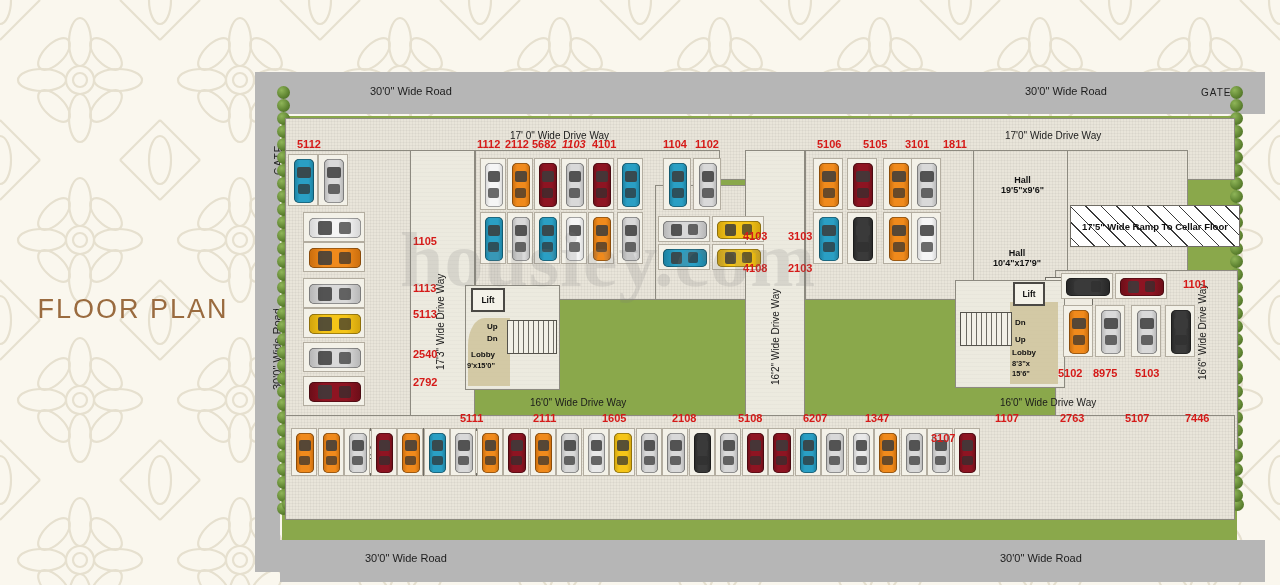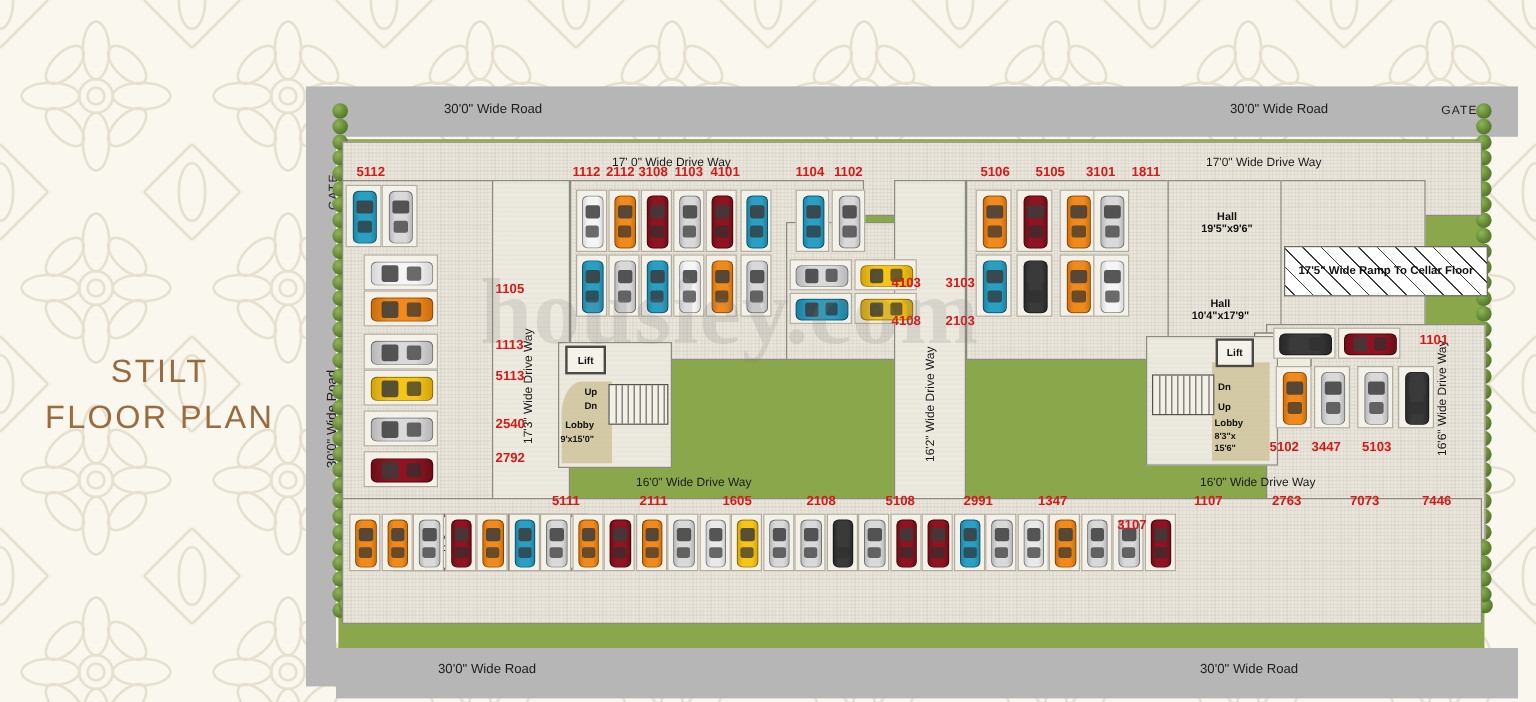--- a/index.html
+++ b/index.html
@@ -167,21 +167,20 @@
         <path d="M160 120 q-20 20 -40 40"></path>
       </g>
     </pattern>
   </defs>
   <rect width="1280" height="585" fill="#faf7ee"></rect>
   <rect width="1280" height="585" fill="url(#damask)"></rect>
 </svg>
 </div>
 
 <div id="title-block">
-  <div class="l1">STILT</div>
   <div class="l2">FLOOR PLAN</div>
 </div>
 
 <div id="plan">
 
   <div class="road" id="road-top"></div>
   <div class="road" id="road-left"></div>
   <div class="road" id="road-bottom"></div>
 
   <div class="road-label" style="left:115px;top:55px;">30'0" Wide Road</div>
@@ -909,46 +908,46 @@
     </div>
   <div id="nums-layer">
       <div class="slot-num" style="left: 42px; top: 108px;">5112</div>
       <div class="slot-num" style="left: 158px; top: 205px;">1105</div>
       <div class="slot-num" style="left: 158px; top: 252px;">1113</div>
       <div class="slot-num" style="left: 158px; top: 278px;">5113</div>
       <div class="slot-num" style="left: 158px; top: 318px;">2540</div>
       <div class="slot-num" style="left: 158px; top: 346px;">2792</div>
       <div class="slot-num" style="left: 222px; top: 108px;">1112</div>
       <div class="slot-num" style="left: 250px; top: 108px;">2112</div>
-      <div class="slot-num" style="left: 277px; top: 108px;">3108</div>
-      <div class="slot-num" style="left: 307px; top: 108px;">1103</div>
+      <div class="slot-num" style="left: 277px; top: 108px;">5682</div>
+      <div class="slot-num" style="left: 307px; top: 108px; font-style: italic;">1103</div>
       <div class="slot-num" style="left: 337px; top: 108px;">4101</div>
       <div class="slot-num" style="left: 408px; top: 108px;">1104</div>
       <div class="slot-num" style="left: 440px; top: 108px;">1102</div>
       <div class="slot-num" style="left: 488px; top: 200px;">4103</div>
       <div class="slot-num" style="left: 533px; top: 200px;">3103</div>
       <div class="slot-num" style="left: 488px; top: 232px;">4108</div>
       <div class="slot-num" style="left: 533px; top: 232px;">2103</div>
       <div class="slot-num" style="left: 562px; top: 108px;">5106</div>
       <div class="slot-num" style="left: 608px; top: 108px;">5105</div>
       <div class="slot-num" style="left: 650px; top: 108px;">3101</div>
       <div class="slot-num" style="left: 688px; top: 108px;">1811</div>
       <div class="slot-num" style="left: 928px; top: 248px;">1101</div>
       <div class="slot-num" style="left: 803px; top: 337px;">5102</div>
-      <div class="slot-num" style="left: 838px; top: 337px;">3447</div>
+      <div class="slot-num" style="left: 838px; top: 337px;">8975</div>
       <div class="slot-num" style="left: 880px; top: 337px;">5103</div>
       <div class="slot-num" style="left: 205px; top: 382px;">5111</div>
       <div class="slot-num" style="left: 278px; top: 382px;">2111</div>
       <div class="slot-num" style="left: 347px; top: 382px;">1605</div>
       <div class="slot-num" style="left: 417px; top: 382px;">2108</div>
       <div class="slot-num" style="left: 483px; top: 382px;">5108</div>
-      <div class="slot-num" style="left: 548px; top: 382px;">2991</div>
+      <div class="slot-num" style="left: 548px; top: 382px;">6207</div>
       <div class="slot-num" style="left: 610px; top: 382px;">1347</div>
       <div class="slot-num" style="left: 676px; top: 382px; margin-top: 20px;">3107</div>
       <div class="slot-num" style="left: 740px; top: 382px;">1107</div>
       <div class="slot-num" style="left: 805px; top: 382px;">2763</div>
-      <div class="slot-num" style="left: 870px; top: 382px;">7073</div>
+      <div class="slot-num" style="left: 870px; top: 382px;">5107</div>
       <div class="slot-num" style="left: 930px; top: 382px;">7446</div>
     </div>
 
 </div>
 
 <div id="watermark">housiey.com</div>
 
 </body></html>

